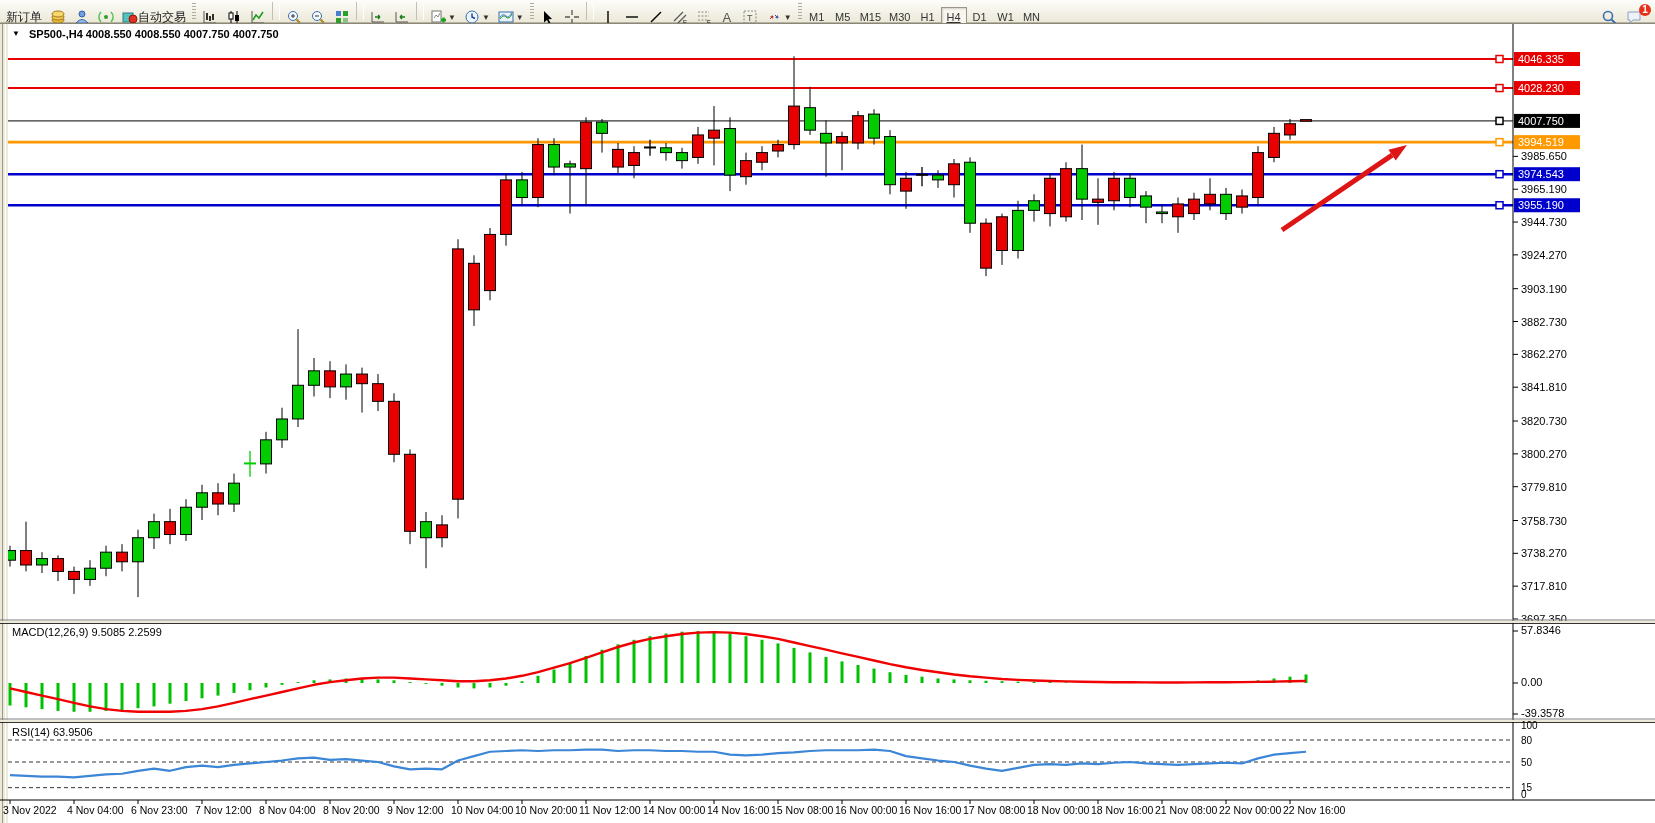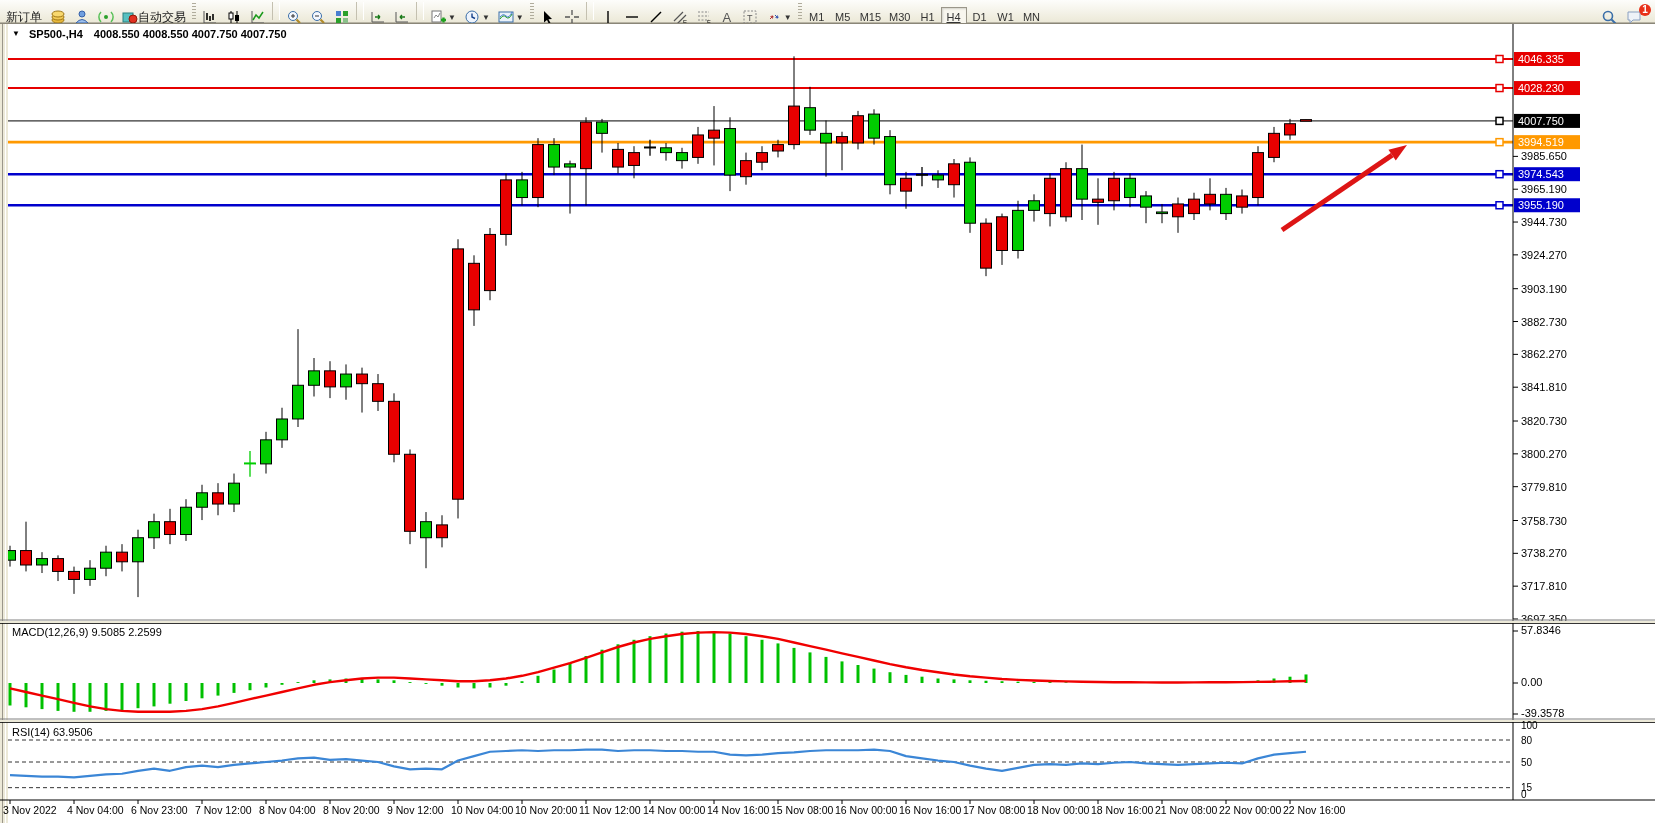--- a/index.html
+++ b/index.html
@@ -210,21 +210,21 @@
         <path d="M2 3 h12 v8 h-7 l-3 3 v-3 h-2 z" fill="#eef2f8" stroke="#8aa0c0"></path>
       </svg>
     <span class="badge">1</span>
   </button>
 </div>
 
 <div class="chart-wrap">
   <div class="chart-title">
     <span class="tri">▼</span>
     <span>SP500-,H4</span>
-    <span style="margin-left:8px;font-weight:bold;">4008.550 4008.550 4007.750 4007.750</span>
+    <span style="font-weight:bold;">4008.550 4008.550 4007.750 4007.750</span>
   </div>
   <svg id="chart-svg" width="1655" height="799" style="display:block;background:#fff;">
       <defs>
         <clipPath id="plot">
           <rect x="8" y="0" width="1505" height="776"></rect>
         </clipPath>
       </defs>
       <rect x="0" y="0" width="8" height="799" fill="#ece9d8"></rect>
       <line x1="2.5" y1="0" x2="2.5" y2="799" stroke="#9a968a"></line>
       <line x1="5.5" y1="0" x2="5.5" y2="799" stroke="#fff"></line>

